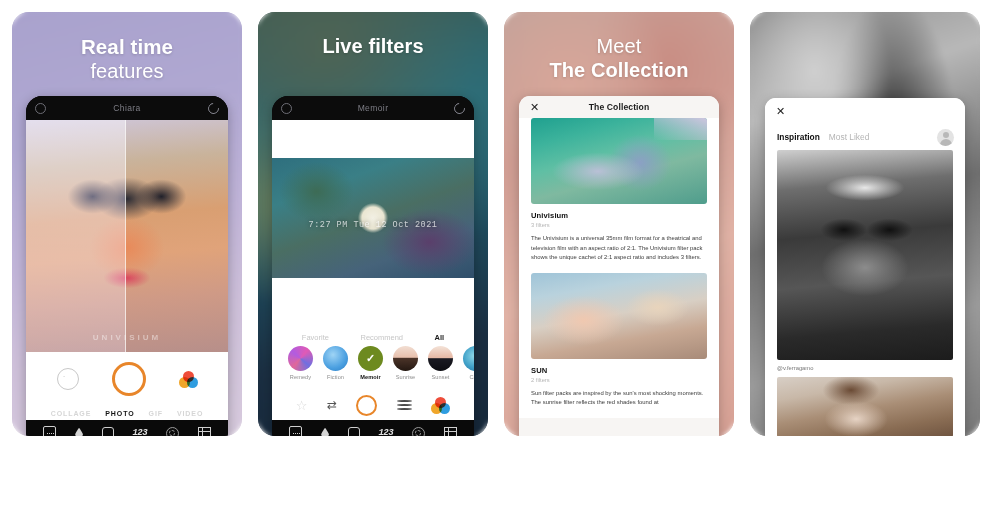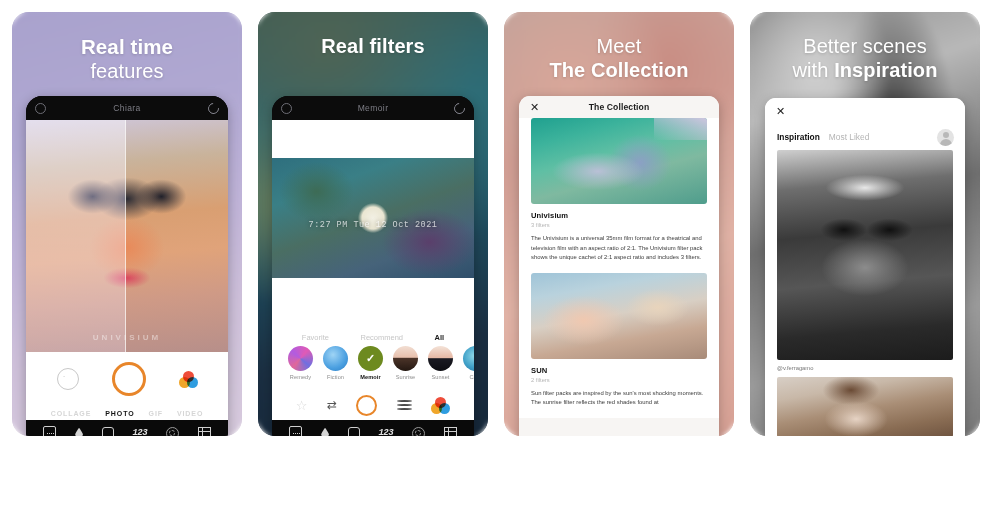--- a/index.html
+++ b/index.html
@@ -354,21 +354,21 @@
         <span class="tb-ico">
             <i class="tb-grid"></i>
           </span>
       </div>
     </div>
   </div>
 
   <div class="panel">
     <div class="bg bg-2"></div>
     <div class="caption cap-2">
-      <div class="cap-l2">Real filters</div>
+      <div class="cap-l2">Live filters</div>
     </div>
 
     <div class="phone phone-2">
       <div class="cam-top">
         <span class="ring"></span>
         <span class="cam-title">Memoir</span>
         <span class="ring ring-flip"></span>
       </div>
 
       <div class="app2">
@@ -481,24 +481,20 @@
             <div class="card-sub">2 filters</div>
             <div class="card-body">Sun filter packs are inspired by the sun's most shocking moments. The sunrise filter reflects the red shades found at</div>
           </div>
         </div>
       </div>
     </div>
   </div>
 
   <div class="panel">
     <div class="bg bg-4"></div>
-    <div class="caption cap-4">
-      <div class="cap-l1">Better scenes</div>
-      <div class="cap-l2"><span>with </span><b>Inspiration</b></div>
-    </div>
 
     <div class="phone-sheet phone-sheet-4">
       <div class="sheet-head sheet-head-4">
         <span class="x-ico">✕</span>
       </div>
 
       <div class="insp-tabs">
         <span class="insp-tab active">Inspiration</span>
         <span class="insp-tab">Most Liked</span>
         <span class="avatar"></span>

